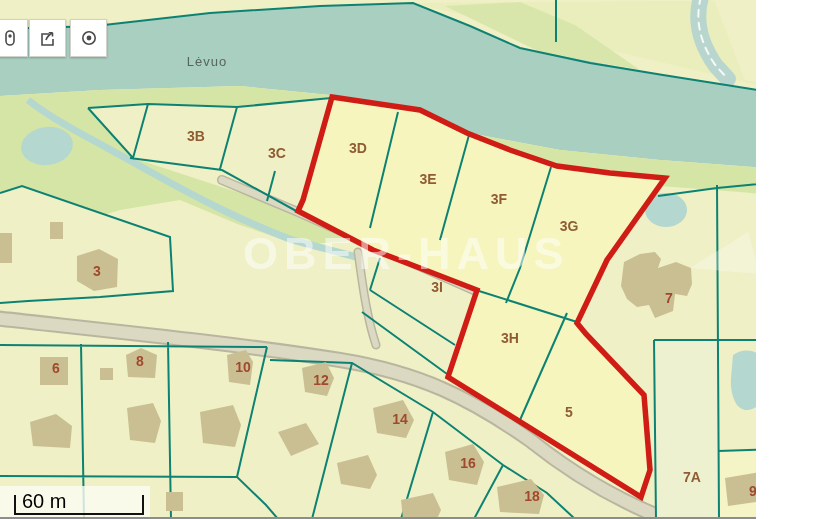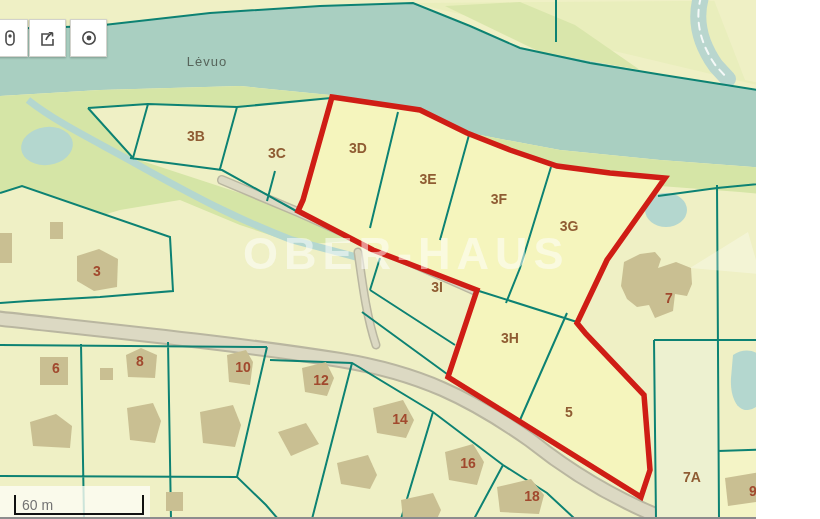--- a/index.html
+++ b/index.html
@@ -27,21 +27,21 @@
   }
   .scalebar{
     position:absolute;left:0;bottom:2px;width:150px;height:31px;
     background:rgba(253,253,244,.8);
   }
   .scalebar .bracket{
     position:absolute;left:14px;bottom:2px;width:126px;height:18px;
     border-left:2px solid #111;border-right:2px solid #111;border-bottom:2px solid #111;
   }
   .scalebar .txt{
-    position:absolute;left:22px;bottom:4px;font-size:14px;color:#737373;
+    position:absolute;left:22px;bottom:4px;font-size:20px;color:#000000;
   }
   .bottomline{position:absolute;left:0;bottom:0;width:100%;height:2px;background:#8d8d8d;}
 </style>
 </head>
 <body>
 
 <div class="map-wrap">
 
   <svg width="820" height="519" viewBox="0 0 820 519">
 

